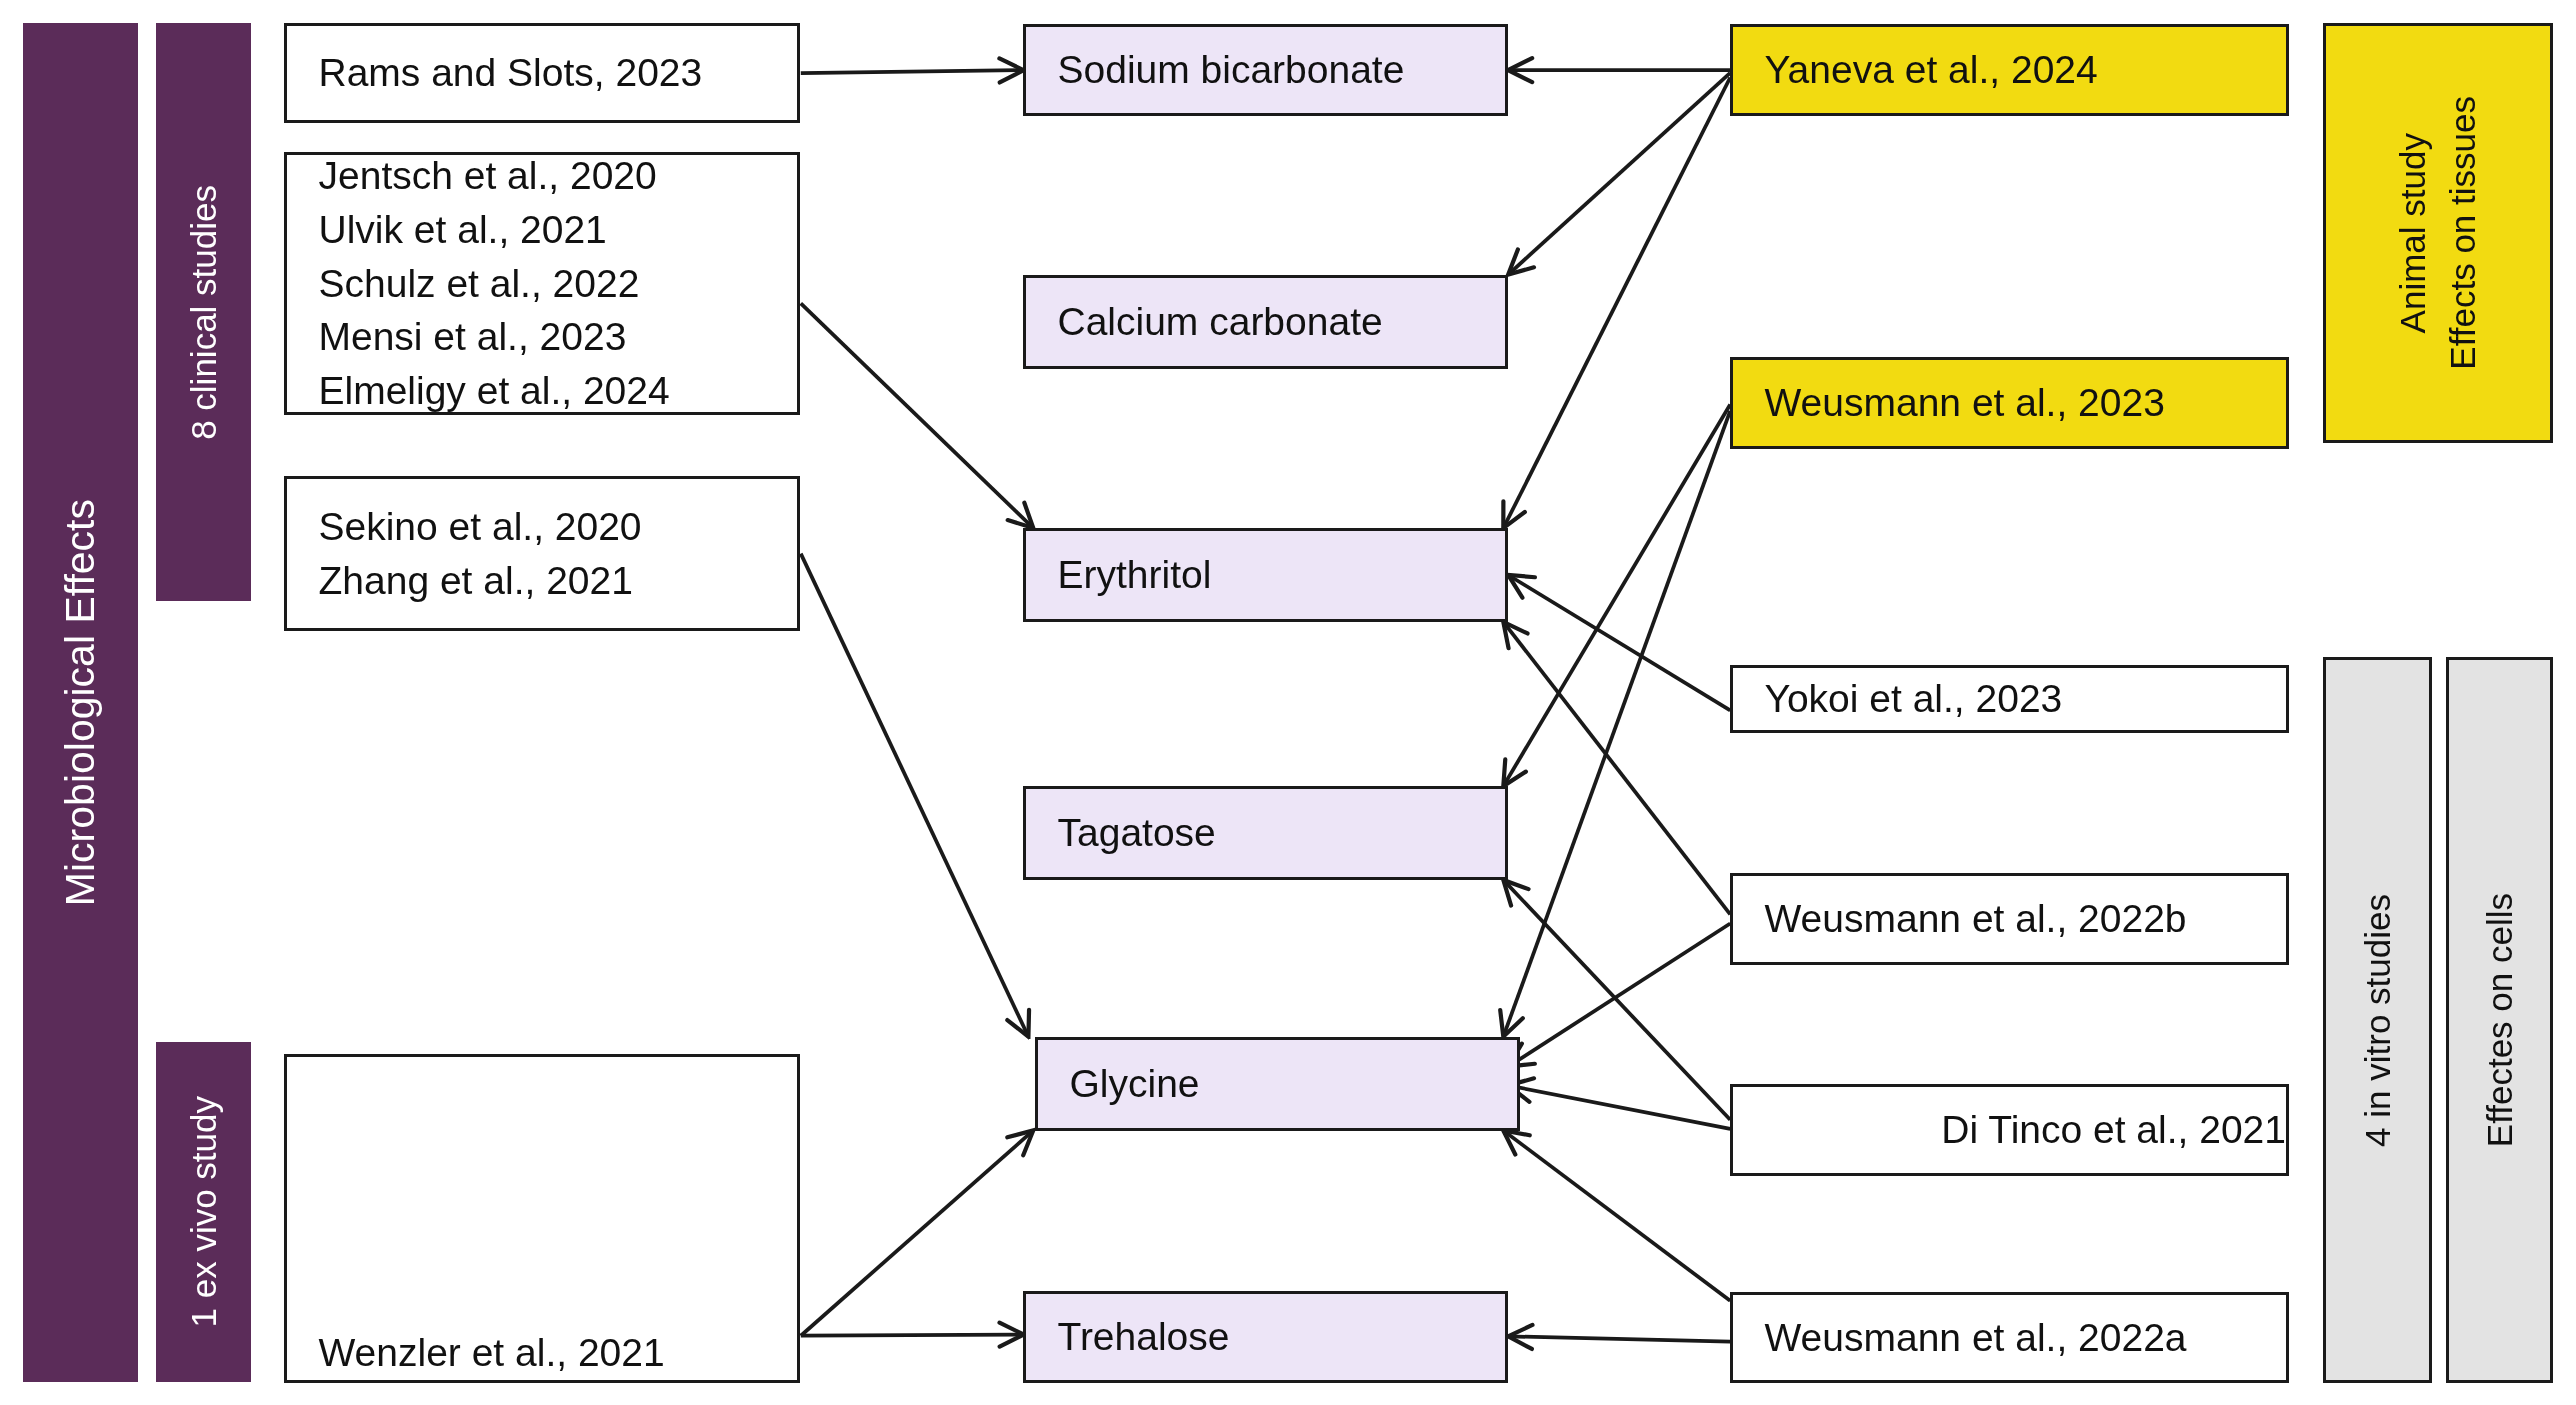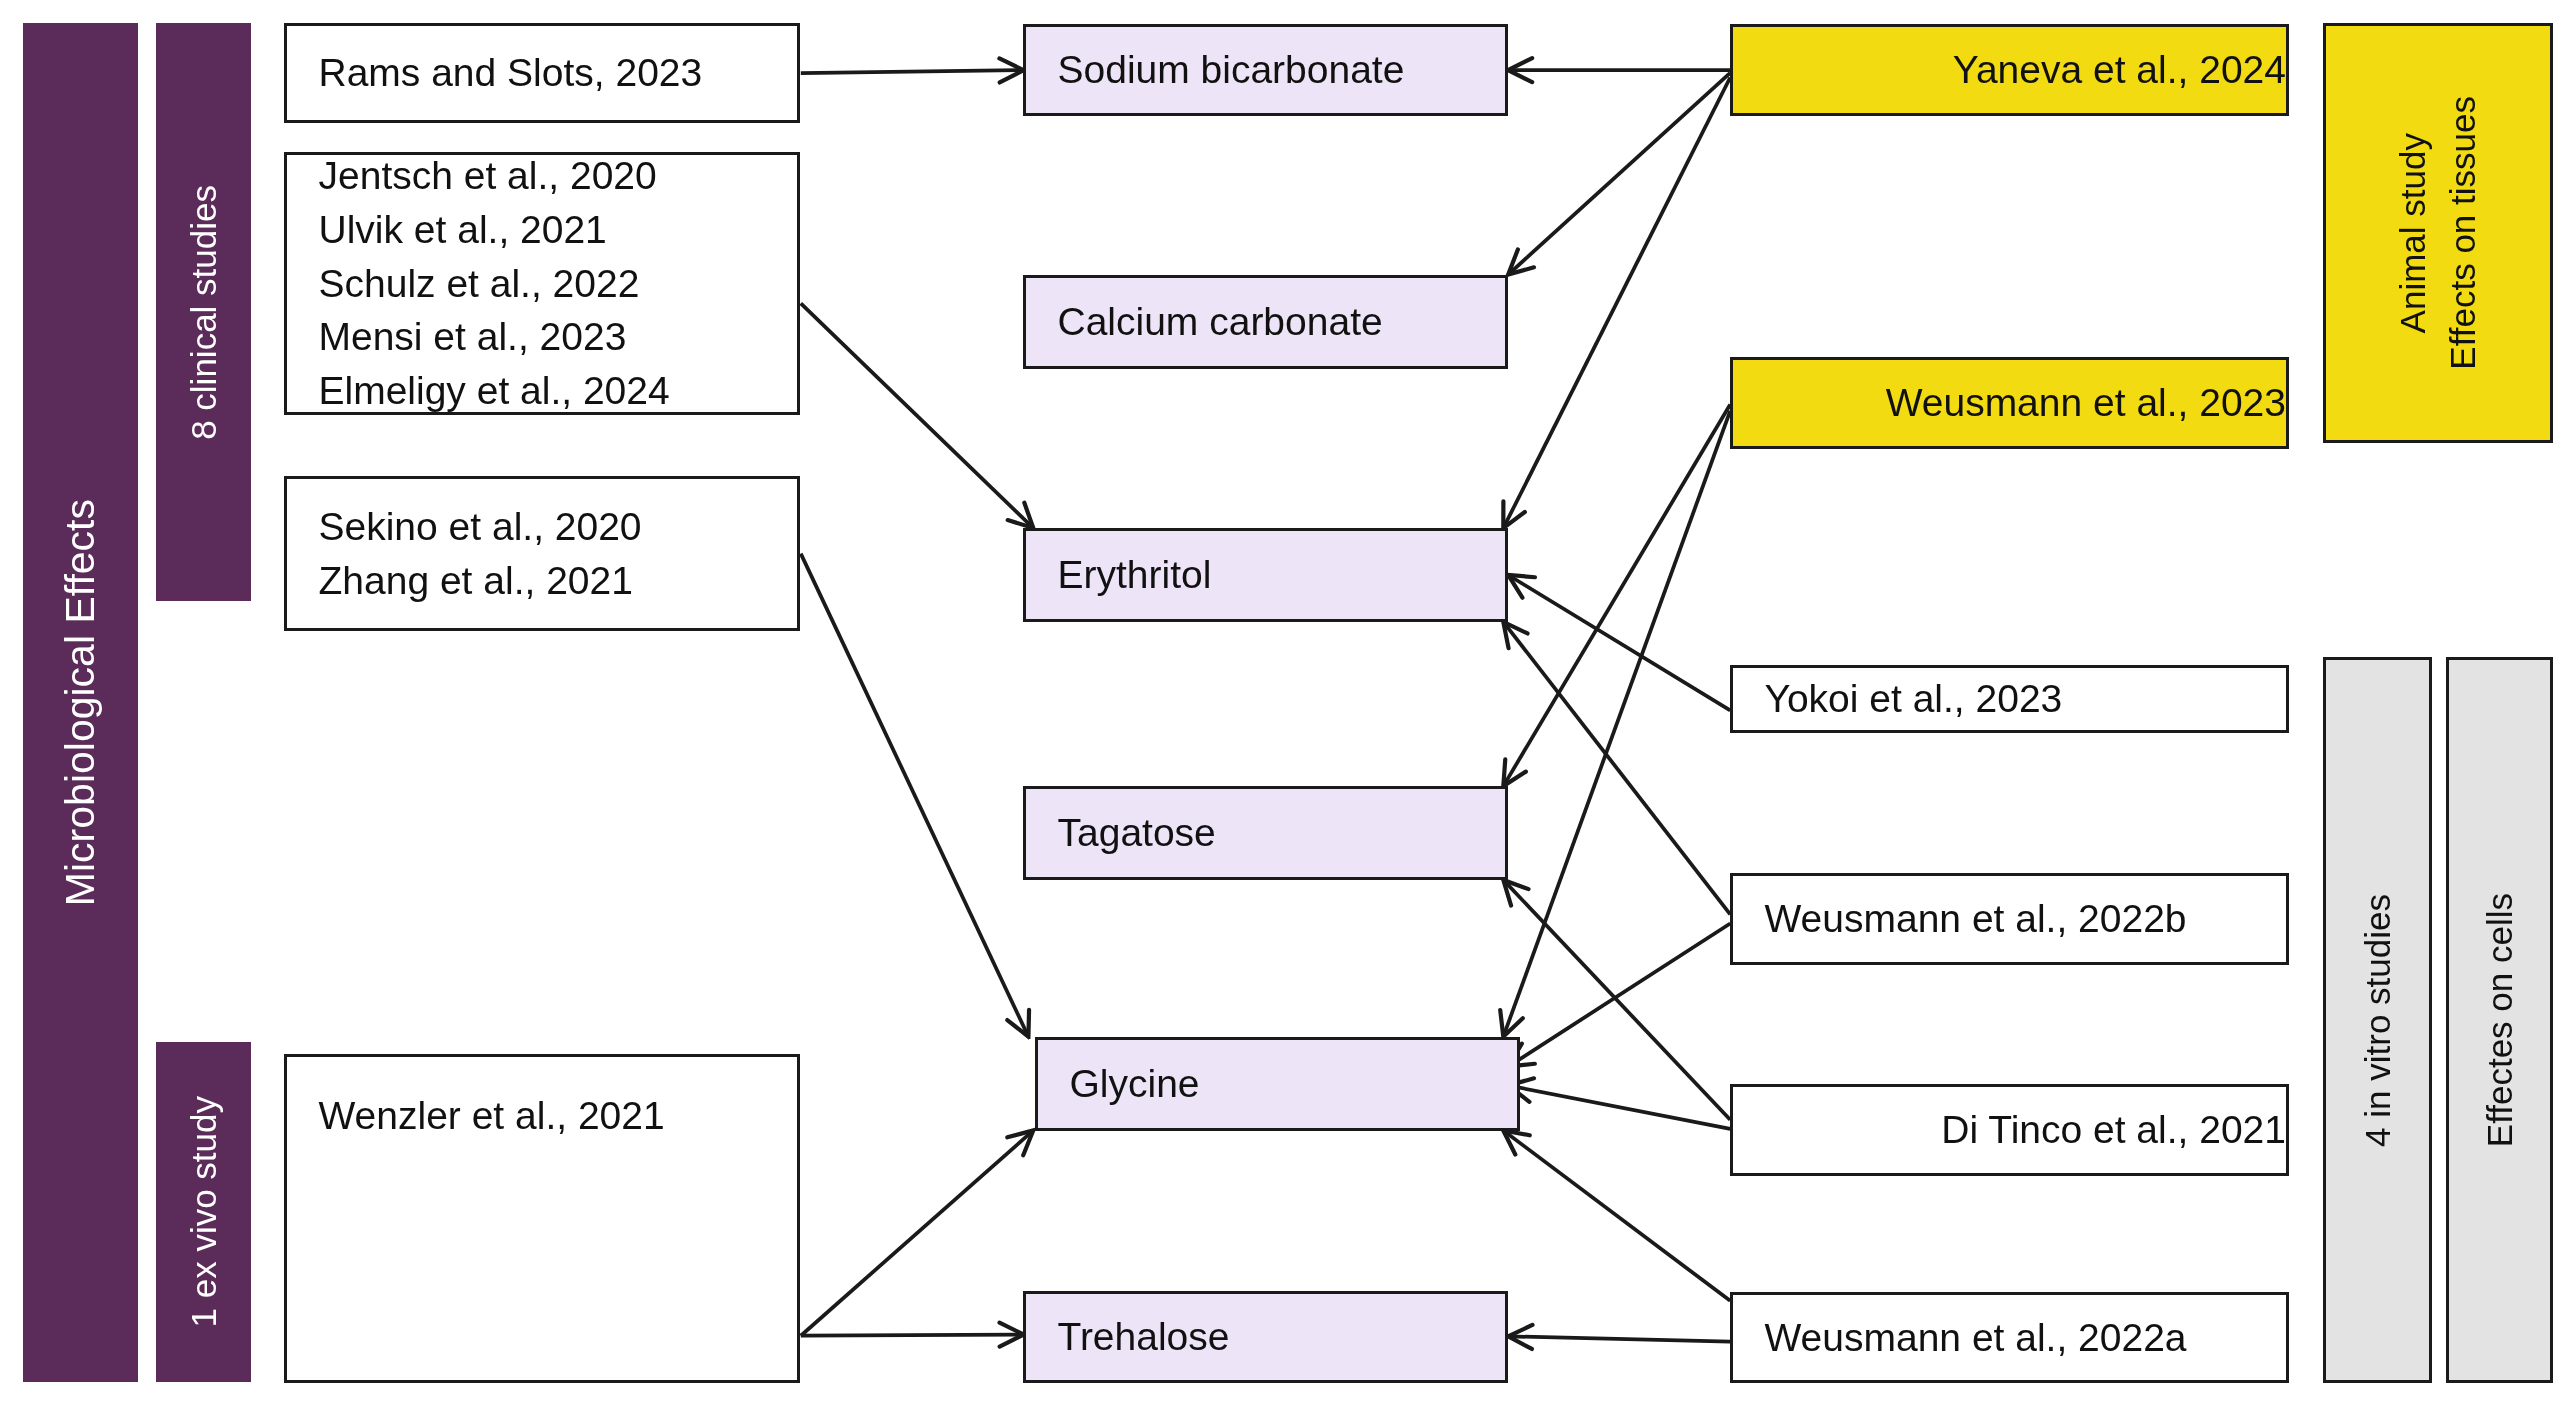--- a/index.html
+++ b/index.html
@@ -34,22 +34,22 @@
   #bar-invitro{left:2323px;top:657px;width:109px;height:726px;}
   #bar-cells{left:2446px;top:657px;width:107px;height:726px;}
   #bar-invitro .vtext,#bar-cells .vtext{font-size:35px;}
 
   .box{
     position:absolute; background:#fff; border:3px solid var(--boxborder);
     display:flex; flex-direction:column; justify-content:center;
     padding-left:31.5px; font-size:39px; line-height:1.38;
   }
   .box.lav{background:var(--lavender);}
-  .box.yel{background:var(--yellow);text-align:right;}
-  .box.toptext{justify-content:flex-start;padding-top:32px;}
+  .box.yel{background:var(--yellow);}
+  .box.toptext{justify-content:flex-end;padding-top:32px;}
 
   #node-rams{left:284px;top:23px;width:516px;height:100px;}
   #node-jentsch{left:284px;top:152px;width:516px;height:263px;}
   #node-sekino{left:284px;top:476px;width:516px;height:155px;}
   #node-wenzler{left:284px;top:1054px;width:516px;height:329px;}
 
   #node-sodium{left:1023px;top:24px;width:485px;height:92px;}
   #node-calcium{left:1023px;top:275px;width:485px;height:94px;}
   #node-erythritol{left:1023px;top:528px;width:485px;height:94px;}
   #node-tagatose{left:1023px;top:786px;width:485px;height:94px;}

